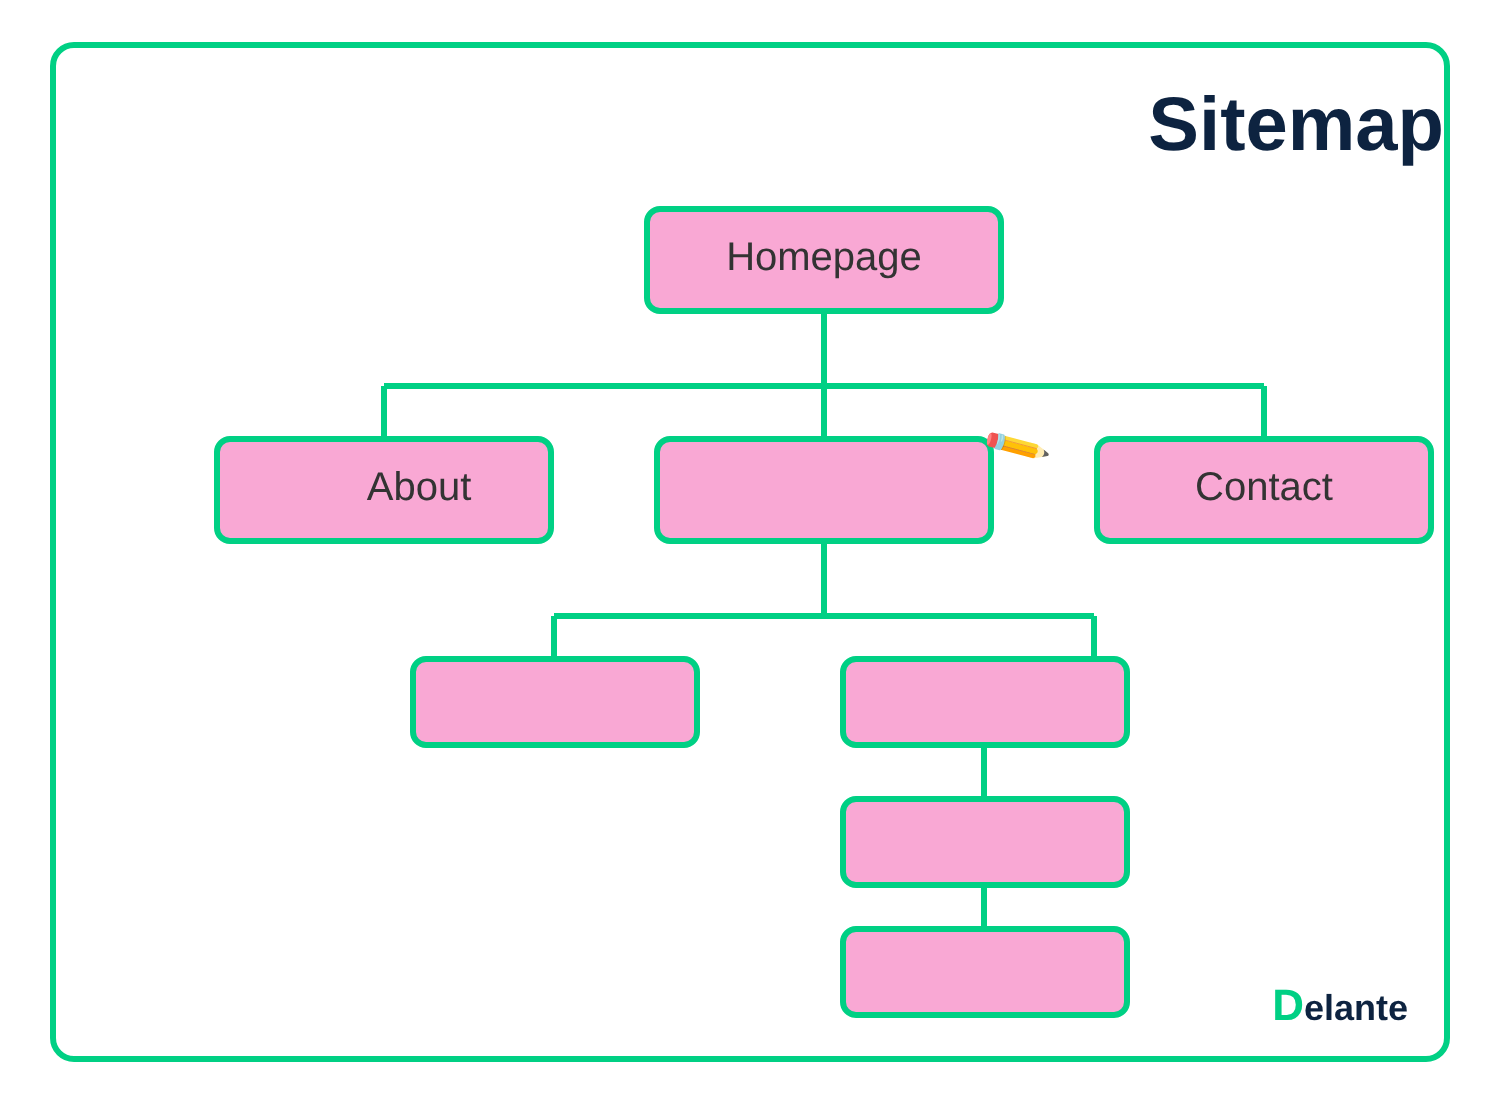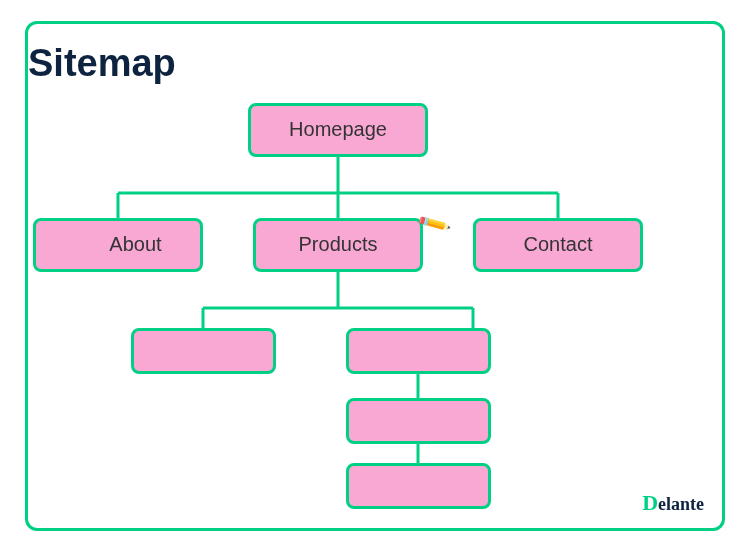--- a/index.html
+++ b/index.html
@@ -16,21 +16,21 @@
 
     .card {
       width: 700px;
       height: 510px;
       border: 3px solid #00d084;
       border-radius: 12px;
       background: #fff;
       position: relative;
       display: flex;
       flex-direction: column;
-      align-items: flex-start;
+      align-items: flex-end;
       padding-top: 18px;
     }
 
     .title {
       font-size: 38px;
       font-weight: 800;
       color: #0d2340;
       margin-bottom: 18px;
       font-family: Arial, sans-serif;
     }
@@ -86,21 +86,21 @@
       pointer-events: none;
     }
 
     .branding {
       position: absolute;
       bottom: 12px;
       right: 18px;
       font-size: 18px;
       font-weight: 700;
       color: #0d2340;
-      font-family: Liberation Serif, serif;
+      font-family: Liberation Sans, sans-serif;
     }
 
     .branding .d-accent {
       color: #00d084;
       font-size: 22px;
     }
 
     
     .pencil-icon {
       position: absolute;
@@ -144,21 +144,20 @@
 
     <div class="node node-homepage" style="position:absolute; top:0; left:220px;">
       <span>Homepage</span>
     </div>
 
     <div class="node node-level1" style="position:absolute; top:115px; left:5px;padding-left:35px;">
       <span>About</span>
     </div>
 
     <div class="node node-level1" style="position:absolute; top:115px; left:225px; position:absolute;">
-      <span>Products</span>
 
       <span class="pencil-icon" style="position:absolute; right:-28px; top:-10px;">✏️</span>
     </div>
 
     <div class="node node-level1" style="position:absolute; top:115px; left:445px;">
       <span>Contact</span>
     </div>
 
     <div class="node node-level2" style="position:absolute; top:225px; left:103px;">
     </div>

